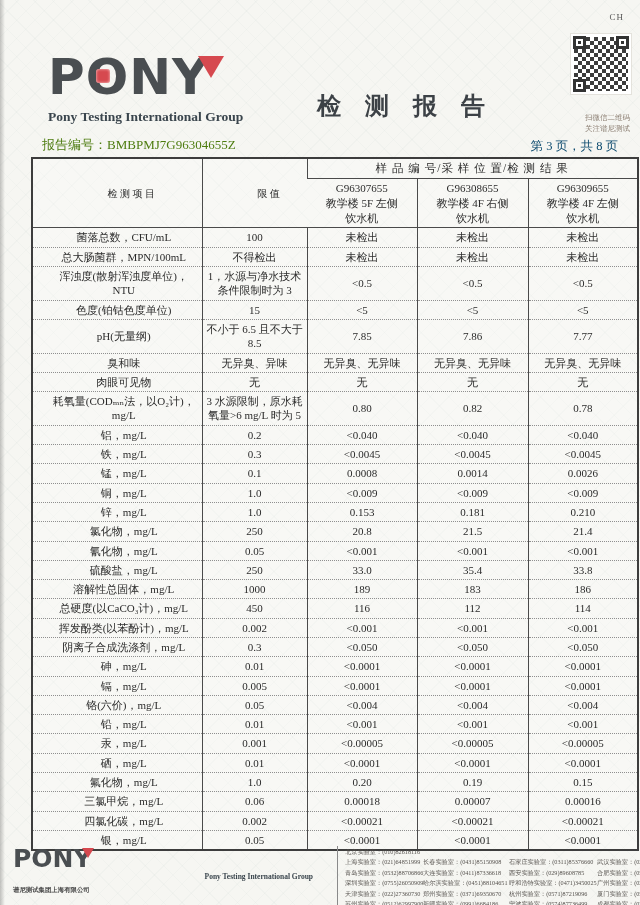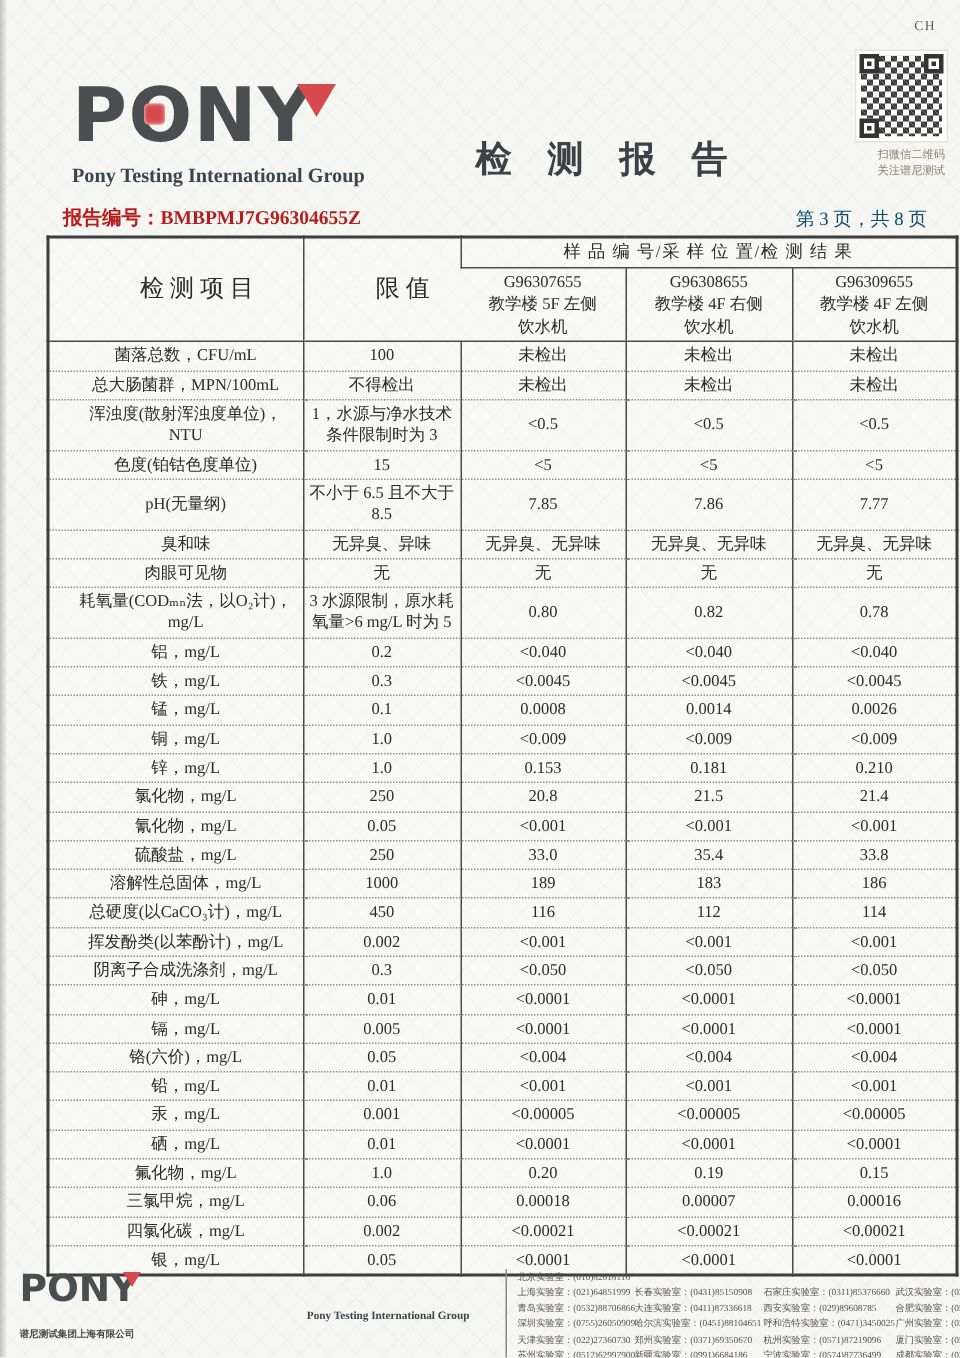--- a/index.html
+++ b/index.html
@@ -18,45 +18,45 @@
   
   .corner-mark{position:absolute;top:12px;right:16px;font-size:9px;letter-spacing:1px;color:#5a5a5a;}
   .qr{position:absolute;top:34px;right:9px;width:54px;height:54px;background:#fff;border:3px solid #fff;
       background-image:
         linear-gradient(45deg,#3c3c3c 25%,transparent 25%,transparent 75%,#3c3c3c 75%),
         linear-gradient(45deg,#3c3c3c 25%,transparent 25%,transparent 75%,#3c3c3c 75%);
       background-size:8px 8px;background-position:0 0,4px 4px;box-shadow:0 0 0 1px #e4e2dc;}
   .qrf{position:absolute;width:13px;height:13px;border:3px solid #333;background:#fff;box-sizing:border-box;}
   .qrf::after{content:"";position:absolute;left:2px;top:2px;width:3px;height:3px;background:#333;}
   .qrf.tl{left:-1px;top:-1px}.qrf.tr{right:-1px;top:-1px}.qrf.bl{left:-1px;bottom:-1px}
-  .qr-caption{position:absolute;top:98px;right:10px;font-size:7.5px;line-height:1.45;color:#8c7f73;text-align:left;}
+  .qr-caption{position:absolute;top:113px;right:10px;font-size:7.5px;line-height:1.45;color:#8c7f73;text-align:left;}
 
   .logo{position:absolute;left:48px;top:52px;width:230px;}
   .logo-word{font-family:"DejaVu Sans","Liberation Sans",sans-serif;font-weight:900;font-size:50px;
     line-height:1;color:#4a4e51;letter-spacing:1px;position:relative;}
   .logo-odot{position:absolute;left:48px;top:17px;width:14px;height:14px;background:#d6494f;border-radius:3px;
     box-shadow:inset 0 0 3px #ffd5d5;}
   .logo-tri{position:absolute;left:150px;top:4px;width:0;height:0;
     border-left:13px solid transparent;border-right:13px solid transparent;border-top:22px solid #d6494f;}
   .logo-sub{margin-top:7px;font-size:13.5px;font-weight:600;color:#3a454d;}
 
   .report-title{position:absolute;left:300px;top:90px;font-size:24px;font-weight:600;color:#3c4146;letter-spacing:9px;margin-left:17px;}
 
-  .report-no{position:absolute;left:42px;top:136px;font-size:13px;color:#b91c1c;font-weight:bold;}
+  .report-no{position:absolute;left:42px;top:136px;font-size:13px;color:#4d7c0f;}
   .page-info{position:absolute;right:22px;top:138px;font-size:12.5px;color:#0c4a6e;}
 
   
   table.report{position:absolute;left:31px;top:157px;width:606px;border-collapse:collapse;table-layout:fixed;
     border:2px solid #3d3d3d;background:rgba(255,255,255,.25);}
   col.c-item{width:170px}col.c-limit{width:105px}col.c-r1{width:110px}col.c-r2{width:111px}col.c-r3{width:110px}
   th,td{border-left:1px solid #4a4a4a;padding:2px 3px;text-align:center;vertical-align:middle;
     font-weight:normal;font-size:11px;line-height:1.3;word-break:break-word;}
   th:first-child,td:first-child{border-left:none;}
   .group-th{border-bottom:1px solid #4a4a4a;font-size:11.5px;letter-spacing:1px;padding:2px 0;}
-  .head-th{font-size:16px;padding-left:31px;}
+  .head-th{font-size:10px;padding-left:31px;}
   .sample-th{border-bottom:1px solid #4a4a4a;font-size:11px;padding:2px 2px;}
   .sample-th div{line-height:1.35;}
   thead th{border-bottom:1px solid #4a4a4a;margin-left:15px;}
   tbody td{border-top:1px dotted #8f8f8f;}
   tbody tr:first-child td{border-top:none;}
   td.item-cell{font-size:11px;padding-left:16px;}
   td.limit-cell,td.result-cell{font-size:11px;}
 
   
   .footer{position:absolute;left:13px;top:846px;right:8px;display:flex;align-items:flex-start;}

